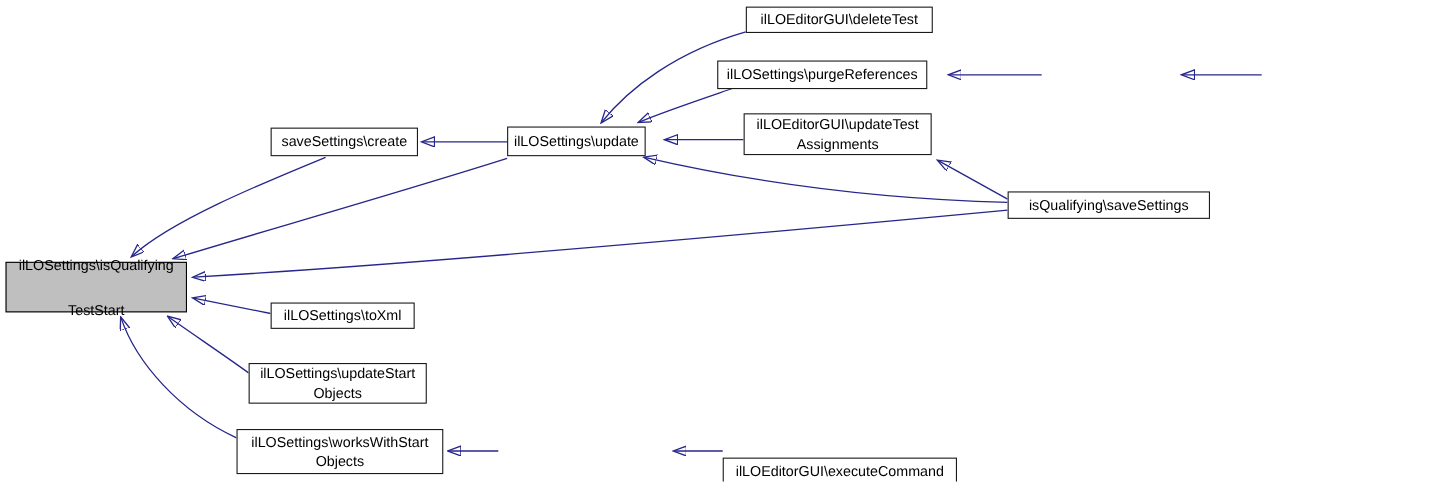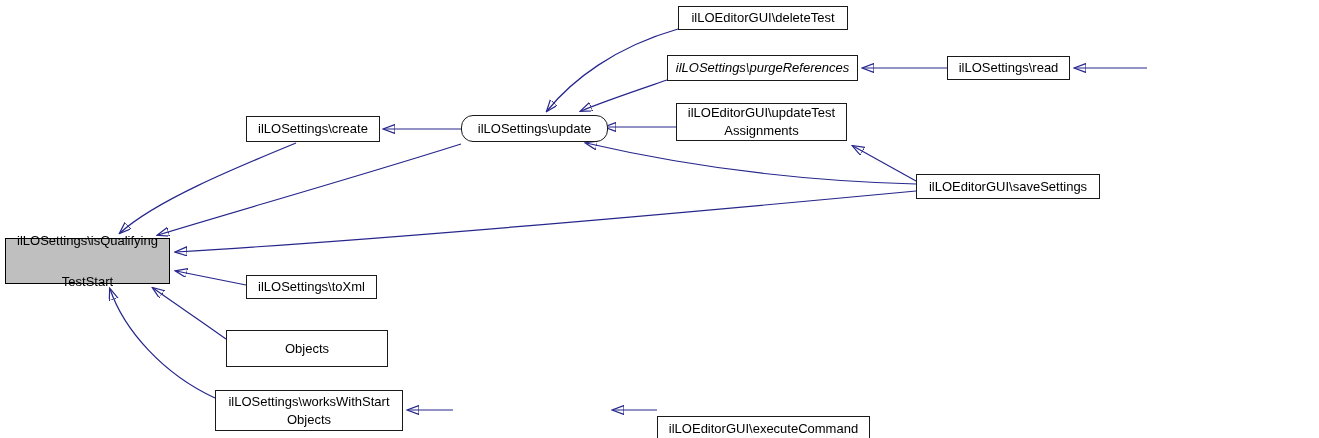--- a/index.html
+++ b/index.html
@@ -63,54 +63,52 @@
     <path d="M226,339 C201,321 174,303 153,288" marker-end="url(#arrow)"></path>
     <path d="M215,398 C163,374 124,330 110,289" marker-end="url(#arrow)"></path>
   </svg>
 
   <div class="node current" style="left:5px;top:238px;width:165px;height:46px;gap:23px;">
     <span>ilLOSettings\isQualifying</span>
     <span>TestStart</span>
   </div>
 
   <div class="node" style="left:246px;top:116px;width:134px;height:26px;">
-    <span>ilLOSettings\create</span>
+    <span>saveSettings\create</span>
   </div>
 
-  <div class="node" style="left:461px;top:115px;width:147px;height:27px;border-radius:12px;">
+  <div class="node" style="left:461px;top:115px;width:126px;height:27px;">
     <span>ilLOSettings\update</span>
   </div>
 
   <div class="node" style="left:678px;top:6px;width:170px;height:24px;">
     <span>ilLOEditorGUI\deleteTest</span>
   </div>
 
-  <div class="node" style="left:667px;top:55px;width:191px;height:26px;font-style:italic;">
+  <div class="node" style="left:652px;top:55px;width:191px;height:26px;">
     <span>ilLOSettings\purgeReferences</span>
   </div>
 
-  <div class="node" style="left:947px;top:56px;width:123px;height:24px;">
-    <span>ilLOSettings\read</span>
-  </div>
 
 
   <div class="node" style="left:676px;top:103px;width:171px;height:38px;">
     <span>ilLOEditorGUI\updateTest</span>
     <span>Assignments</span>
   </div>
 
   <div class="node" style="left:916px;top:174px;width:184px;height:25px;">
-    <span>ilLOEditorGUI\saveSettings</span>
+    <span>isQualifying\saveSettings</span>
   </div>
 
   <div class="node" style="left:246px;top:275px;width:131px;height:24px;text-align:center;">
     <span>ilLOSettings\toXml</span>
   </div>
 
   <div class="node" style="left:226px;top:330px;width:162px;height:37px;">
+    <span>ilLOSettings\updateStart</span>
     <span>Objects</span>
   </div>
 
   <div class="node" style="left:215px;top:390px;width:188px;height:41px;">
     <span>ilLOSettings\worksWithStart</span>
     <span>Objects</span>
   </div>
 
 
   <div class="node" style="left:657px;top:416px;width:213px;height:26px;">

